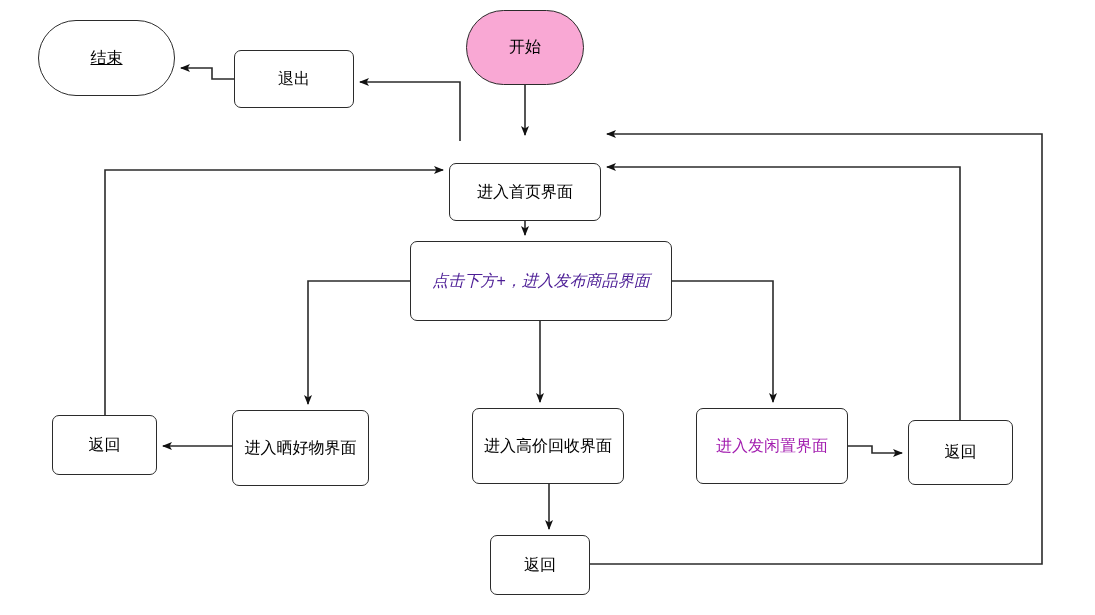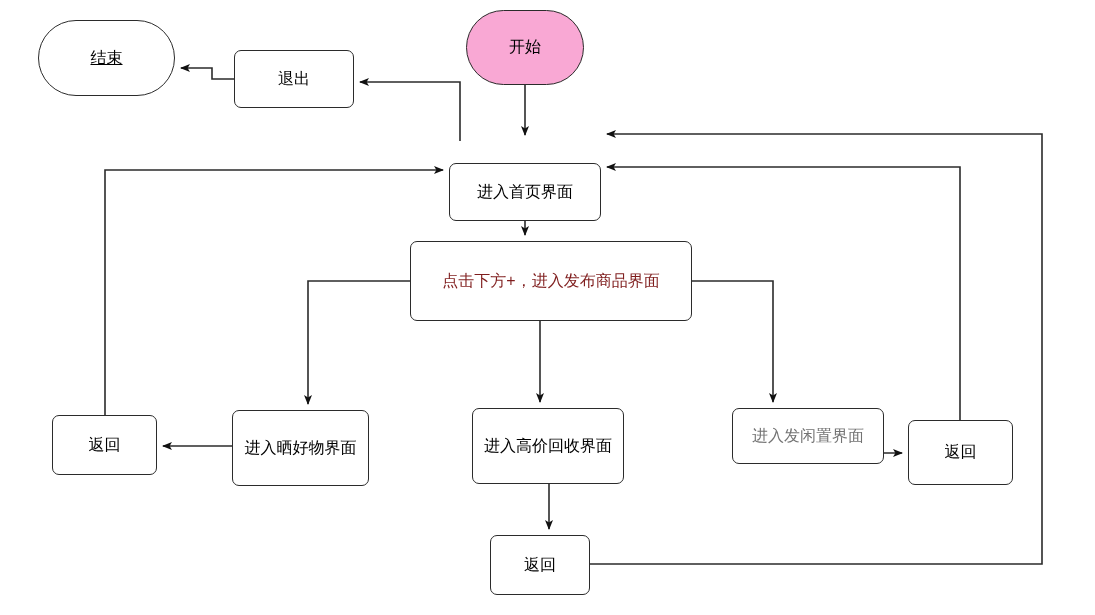--- a/index.html
+++ b/index.html
@@ -81,33 +81,33 @@
       </div>
       <div class="node rect" style="left: 234px; top: 50px; width: 120px; height: 58px; border-color: rgb(43, 43, 43); background: rgb(255, 255, 255); color: rgb(0, 0, 0);">
         <span class="node-label">退出</span>
       </div>
       <div class="node terminator" style="left: 466px; top: 10px; width: 118px; height: 75px; border-color: rgb(43, 43, 43); background: #f9a8d4; color: rgb(0, 0, 0);">
         <span class="node-label">开始</span>
       </div>
       <div class="node rect" style="left: 449px; top: 141px; width: 152px; height: 58px; border-color: rgb(43, 43, 43); background: rgb(255, 255, 255); color: rgb(0, 0, 0); margin-top: 22px;">
         <span class="node-label">进入首页界面</span>
       </div>
-      <div class="node rect" style="left: 410px; top: 241px; width: 282px; height: 80px; border-color: rgb(43, 43, 43); background: rgb(255, 255, 255); color: #7f1d1d;">
+      <div class="node rect" style="left: 410px; top: 241px; width: 262px; height: 80px; border-color: rgb(43, 43, 43); background: rgb(255, 255, 255); color: #4c1d95; font-style: italic;">
         <span class="node-label">点击下方+，进入发布商品界面</span>
       </div>
       <div class="node rect" style="left: 52px; top: 415px; width: 105px; height: 60px; border-color: rgb(43, 43, 43); background: rgb(255, 255, 255); color: rgb(0, 0, 0);">
         <span class="node-label">返回</span>
       </div>
       <div class="node rect" style="left: 232px; top: 410px; width: 137px; height: 76px; border-color: rgb(43, 43, 43); background: rgb(255, 255, 255); color: rgb(0, 0, 0);">
         <span class="node-label">进入晒好物界面</span>
       </div>
       <div class="node rect" style="left: 472px; top: 408px; width: 152px; height: 76px; border-color: rgb(43, 43, 43); background: rgb(255, 255, 255); color: rgb(0, 0, 0);">
         <span class="node-label">进入高价回收界面</span>
       </div>
-      <div class="node rect" style="left: 732px; top: 408px; width: 152px; height: 56px; border-color: rgb(43, 43, 43); background: rgb(255, 255, 255); color: #737373;">
+      <div class="node rect" style="left: 696px; top: 408px; width: 152px; height: 76px; border-color: rgb(43, 43, 43); background: rgb(255, 255, 255); color: #a21caf;">
         <span class="node-label">进入发闲置界面</span>
       </div>
       <div class="node rect" style="left: 908px; top: 420px; width: 105px; height: 65px; border-color: rgb(43, 43, 43); background: rgb(255, 255, 255); color: rgb(0, 0, 0);">
         <span class="node-label">返回</span>
       </div>
       <div class="node rect" style="left: 490px; top: 535px; width: 100px; height: 60px; border-color: rgb(43, 43, 43); background: rgb(255, 255, 255); color: rgb(0, 0, 0);">
         <span class="node-label">返回</span>
       </div>
     </div>
 </div>

